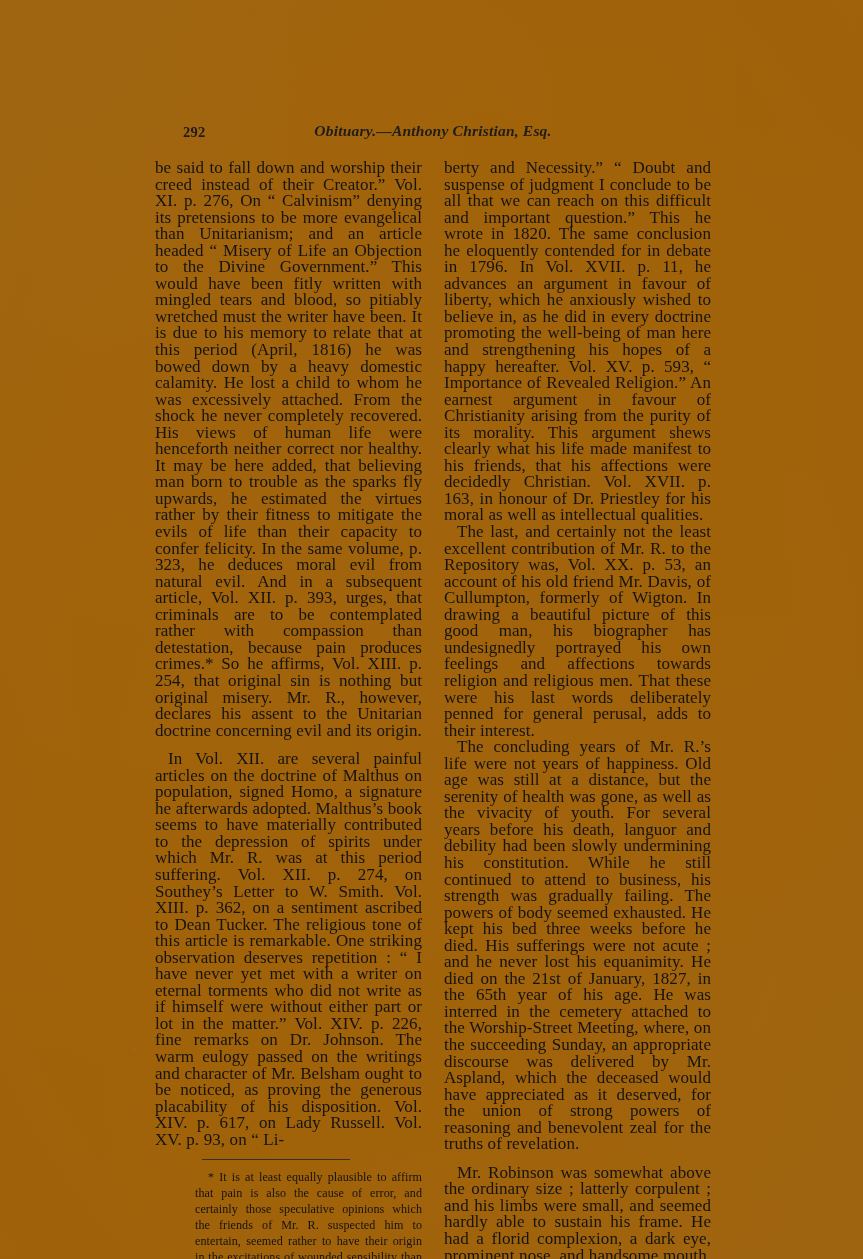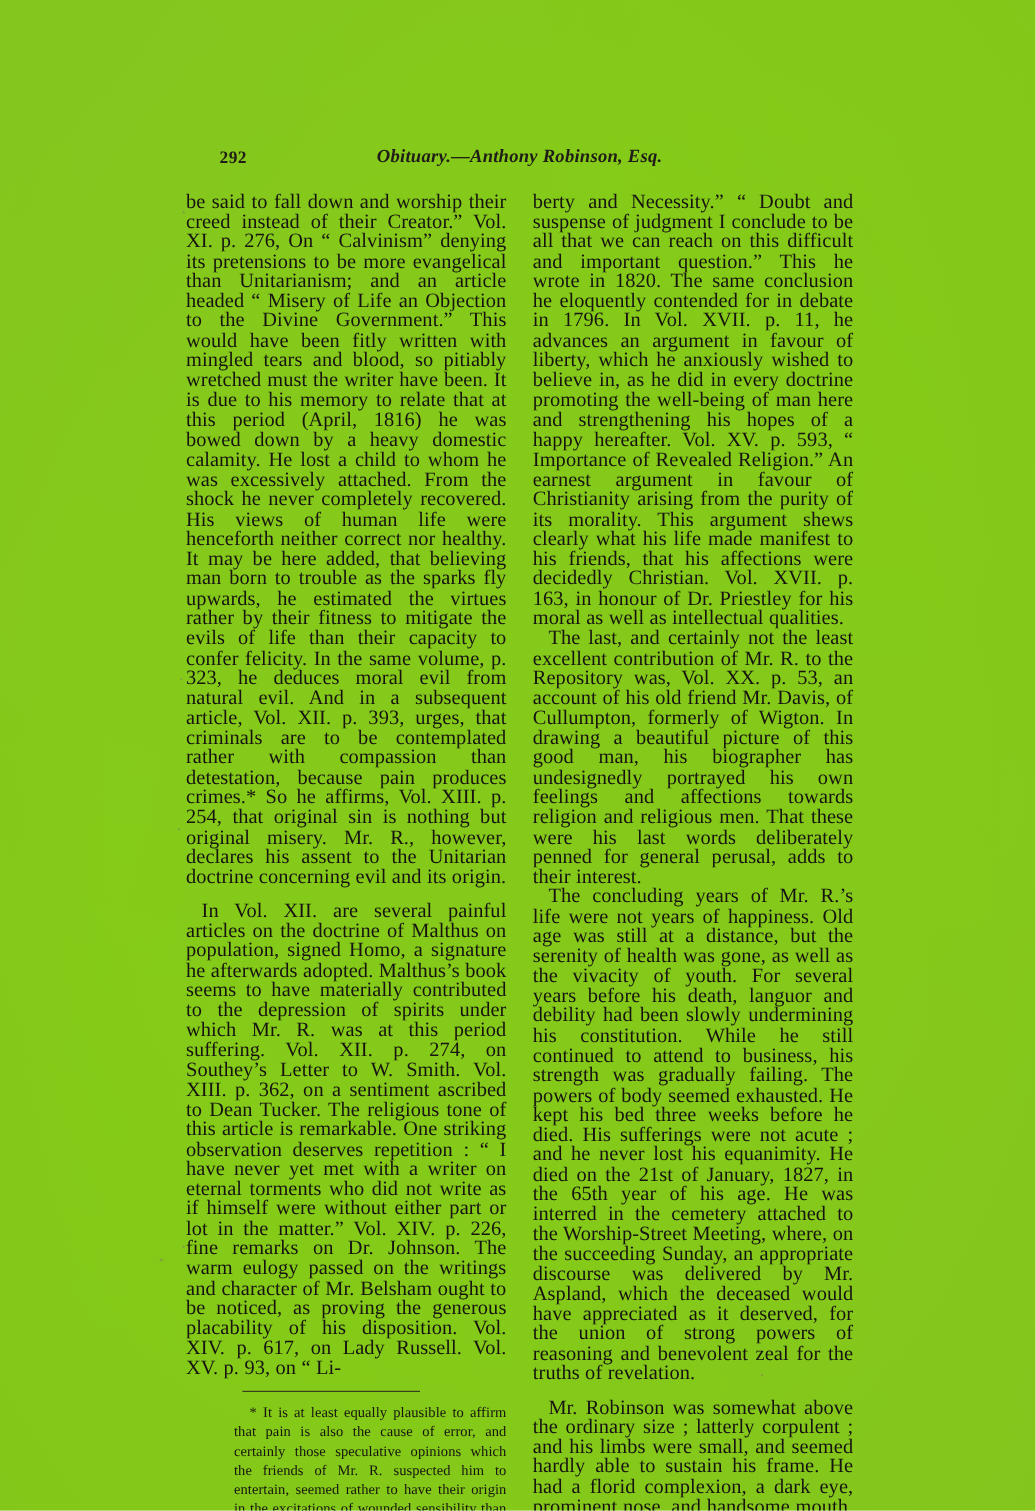--- a/index.html
+++ b/index.html
@@ -6,21 +6,21 @@
   html, body {
     margin: 0;
     padding: 0;
     background: #ffffff;
   }
   .page {
     position: relative;
     width: 863px;
     height: 1259px;
     margin: 0 auto;
-    background: #84cc16;
+    background: #a16207;
     overflow: hidden;
     font-family: "Liberation Serif", "DejaVu Serif", serif;
     color: #1a1714;
   }
   
   .paper-grain {
     position: absolute;
     inset: 0;
     pointer-events: none;
     background:
@@ -131,21 +131,21 @@
   <span class="speck" style="left:148px;top:690px;width:2px;height:2px;"></span>
   <span class="speck" style="left:133px;top:1049px;width:3px;height:2px;"></span>
   <span class="speck" style="left:152px;top:1038px;width:2px;height:2px;"></span>
   <span class="speck" style="left:158px;top:857px;width:2px;height:2px;"></span>
   <span class="speck" style="left:634px;top:1145px;width:2px;height:2px;"></span>
 
   <div class="content">
 
     <div class="running-head">
       <div class="folio">292</div>
-      <div class="head-title">Obituary.—Anthony Robinson, Esq.</div>
+      <div class="head-title">Obituary.—Anthony Christian, Esq.</div>
     </div>
 
     <div class="columns">
 
       <div class="column">
         <div class="col-body">
           <p>be said to fall down and worship their creed instead of their Creator.”  Vol. XI. p. 276, On “ Calvinism” denying its pretensions to be more evangelical than Unitarianism; and an article headed “ Misery of Life an Objection to the Divine Government.”  This would have been fitly written with mingled tears and blood, so pitiably wretched must the writer have been.  It is due to his memory to relate that at this period (April, 1816) he was bowed down by a heavy domestic calamity.  He lost a child to whom he was excessively attached. From the shock he never completely recovered. His views of human life were henceforth neither correct nor healthy.  It may be here added, that believing man born to trouble as the sparks fly upwards, he estimated the virtues rather by their fitness to mitigate the evils of life than their capacity to confer felicity.  In the same volume, p. 323, he deduces moral evil from natural evil.  And in a subsequent article, Vol. XII. p. 393, urges, that criminals are to be contemplated rather with compassion than detestation, because pain produces crimes.*  So he affirms, Vol. XIII. p. 254, that original sin is nothing but original misery.  Mr. R., however, declares his assent to the Unitarian doctrine concerning evil and its origin.</p>
           <p class="indent">In Vol. XII. are several painful articles on the doctrine of Malthus on population, signed Homo, a signature he afterwards adopted.  Malthus’s book seems to have materially contributed to the depression of spirits under which Mr. R. was at this period suffering.  Vol. XII. p. 274, on Southey’s Letter to W. Smith. Vol. XIII. p. 362, on a sentiment ascribed to Dean Tucker.  The religious tone of this article is remarkable.  One striking observation deserves repetition : “ I have never yet met with a writer on eternal torments who did not write as if himself were without either part or lot in the matter.”  Vol. XIV. p. 226, fine remarks on Dr. Johnson.  The warm eulogy passed on the writings and character of Mr. Belsham ought to be noticed, as proving the generous placability of his disposition.  Vol. XIV. p. 617, on Lady Russell.  Vol. XV. p. 93, on “ Li-</p>
         </div>
         <div class="footnote">

